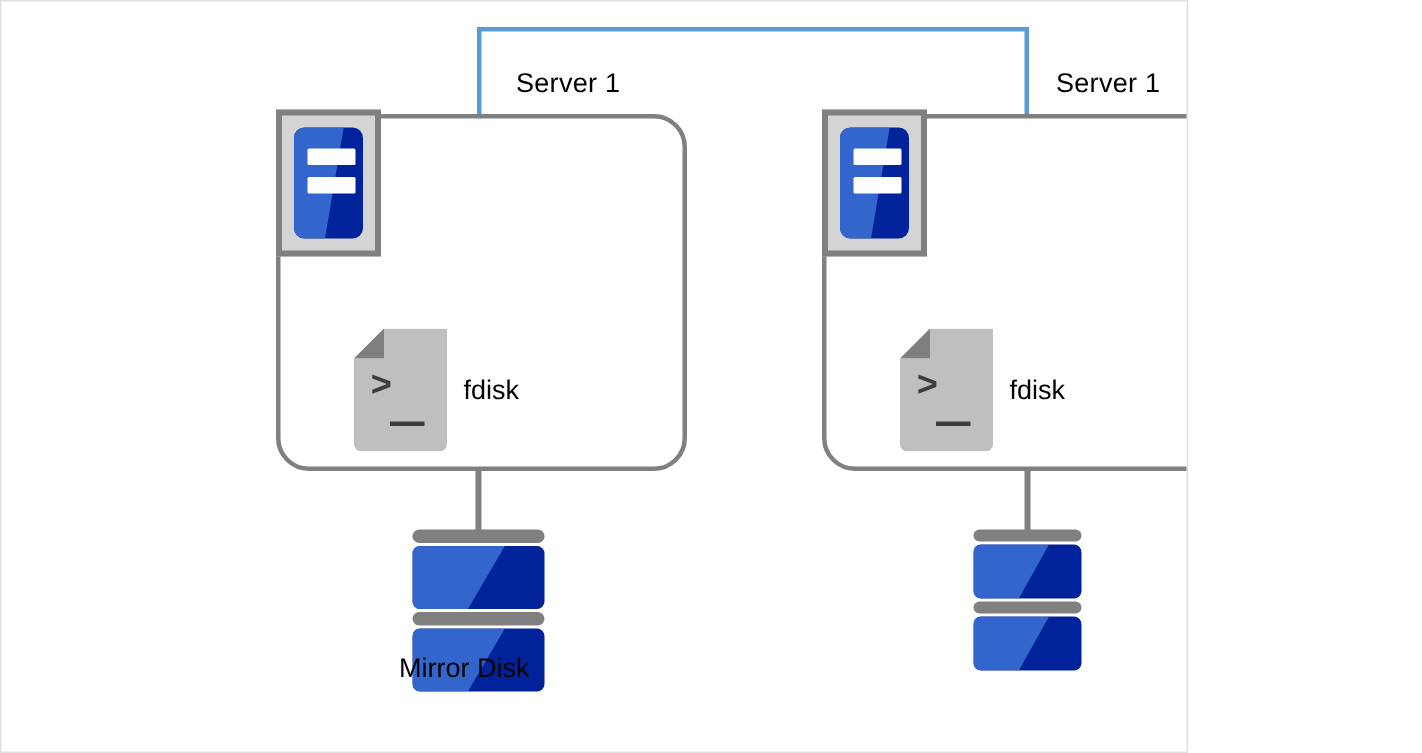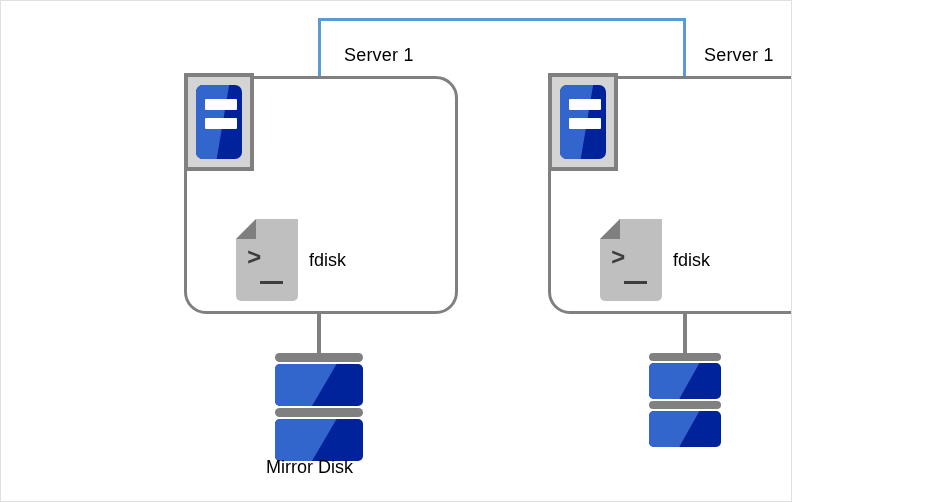--- a/index.html
+++ b/index.html
@@ -198,21 +198,21 @@
     background: #3366cc;
     clip-path: polygon(0 0, 70% 0, 42% 100%, 0 100%);
   }
 
   .disk-label {
     position: absolute;
     font-size: 18px;
     color: #000000;
     white-space: nowrap;
   }
-  #mirror-disk-label { left: 265px; top: 456px; }
+  #mirror-disk-label { left: 265px; top: 434px; }
 </style>
 </head>
 <body>
 
 <div id="canvas">
 
   <div class="interconnect"></div>
 
   <div class="server-label" id="server1-label">Server 1</div>
 

